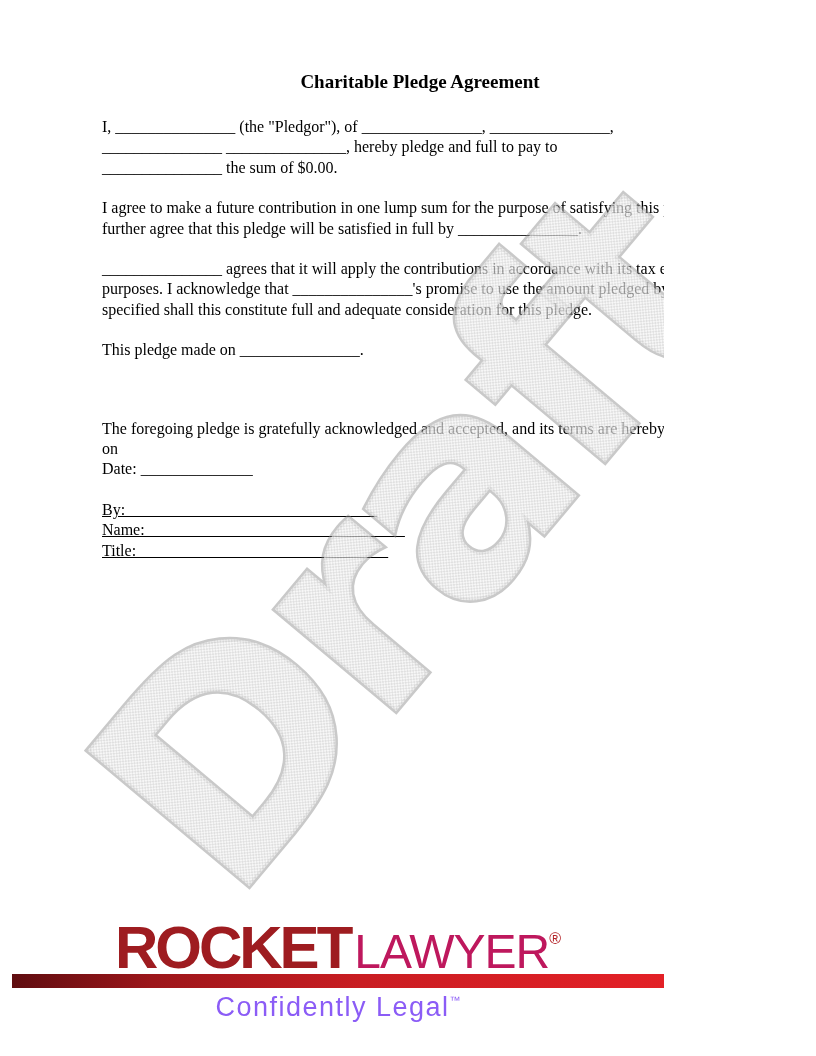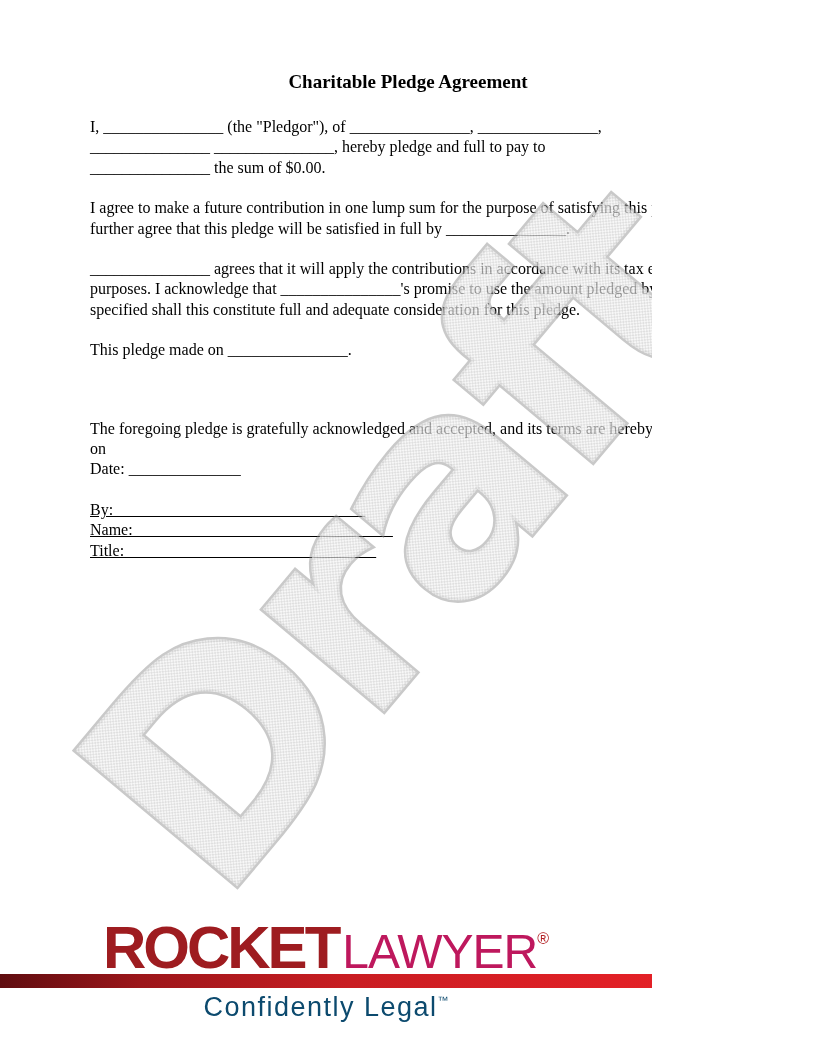--- a/index.html
+++ b/index.html
@@ -4,20 +4,21 @@
 <style>
   html, body { margin: 0; padding: 0; background: #fff; }
   .page {
     position: relative;
     width: 652px;
     height: 1056px;
     background: #ffffff;
     overflow: hidden;
     font-family: "Liberation Serif", serif;
     color: #000;
+    margin-left: 12px;
   }
   .content {
     position: absolute;
     left: 90px;
     top: 0;
     width: 636px;
     font-size: 16px;
     line-height: 20.4px;
     z-index: 1;
   }
@@ -91,21 +92,21 @@
     z-index: 4;
   }
   .tagline {
     position: absolute;
     top: 992px;
     left: 0; right: 0;
     text-align: center;
     font-family: "Liberation Sans", sans-serif;
     font-size: 27px;
     letter-spacing: 1.5px;
-    color: #0c4a6e;
+    color: #8b5cf6;
     z-index: 3;
   }
   .tagline .tm {
     font-size: 11px;
     letter-spacing: 0;
     vertical-align: 12px;
   }
   
   .watermark {
     position: absolute;

